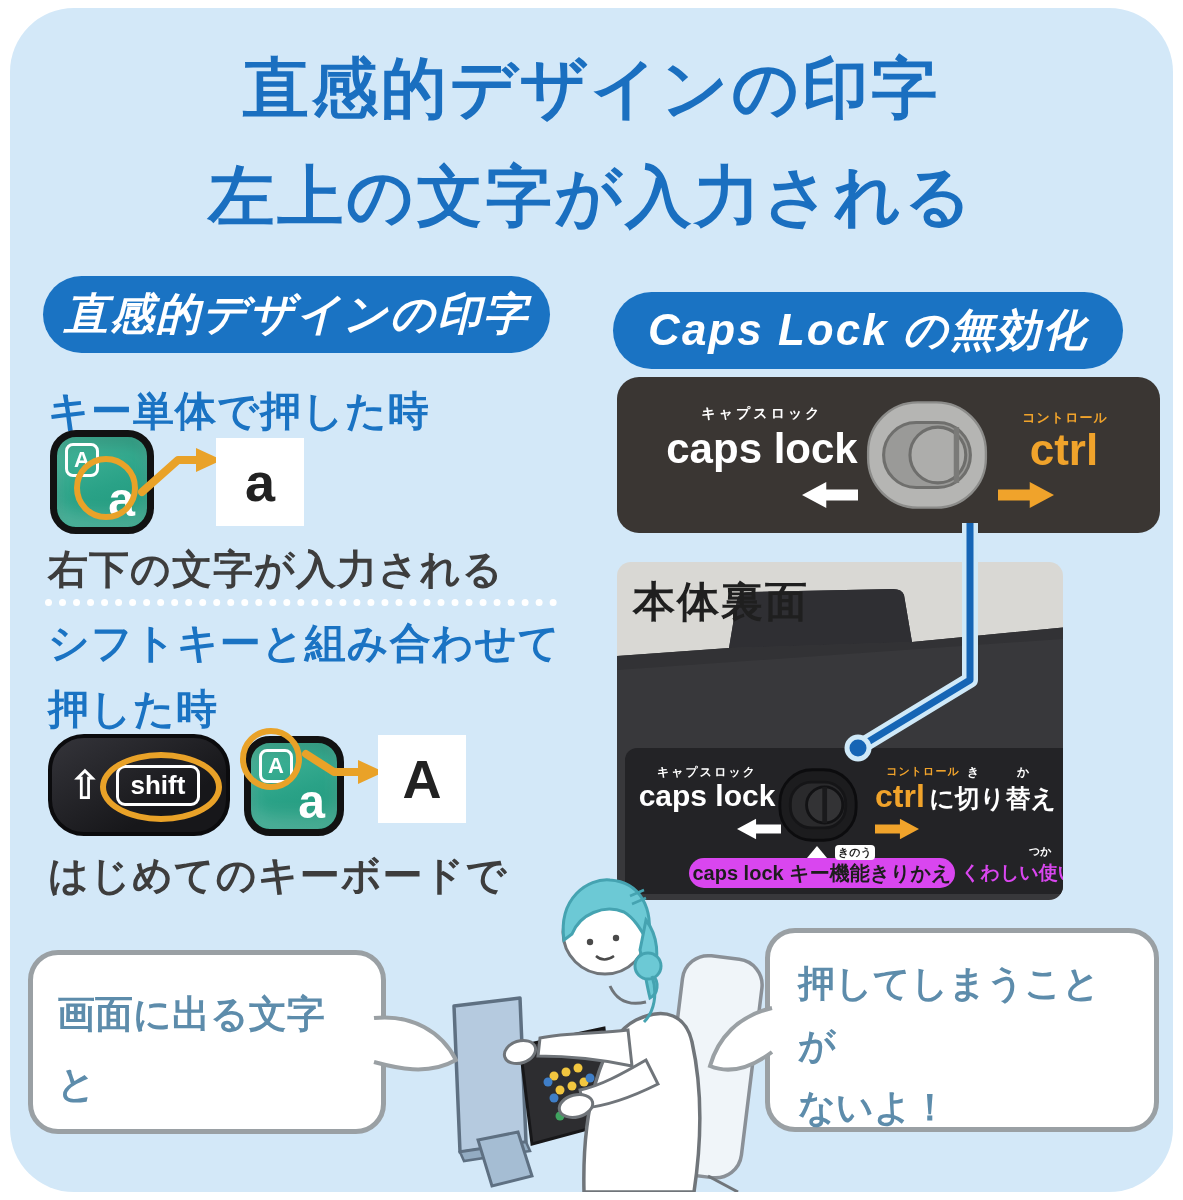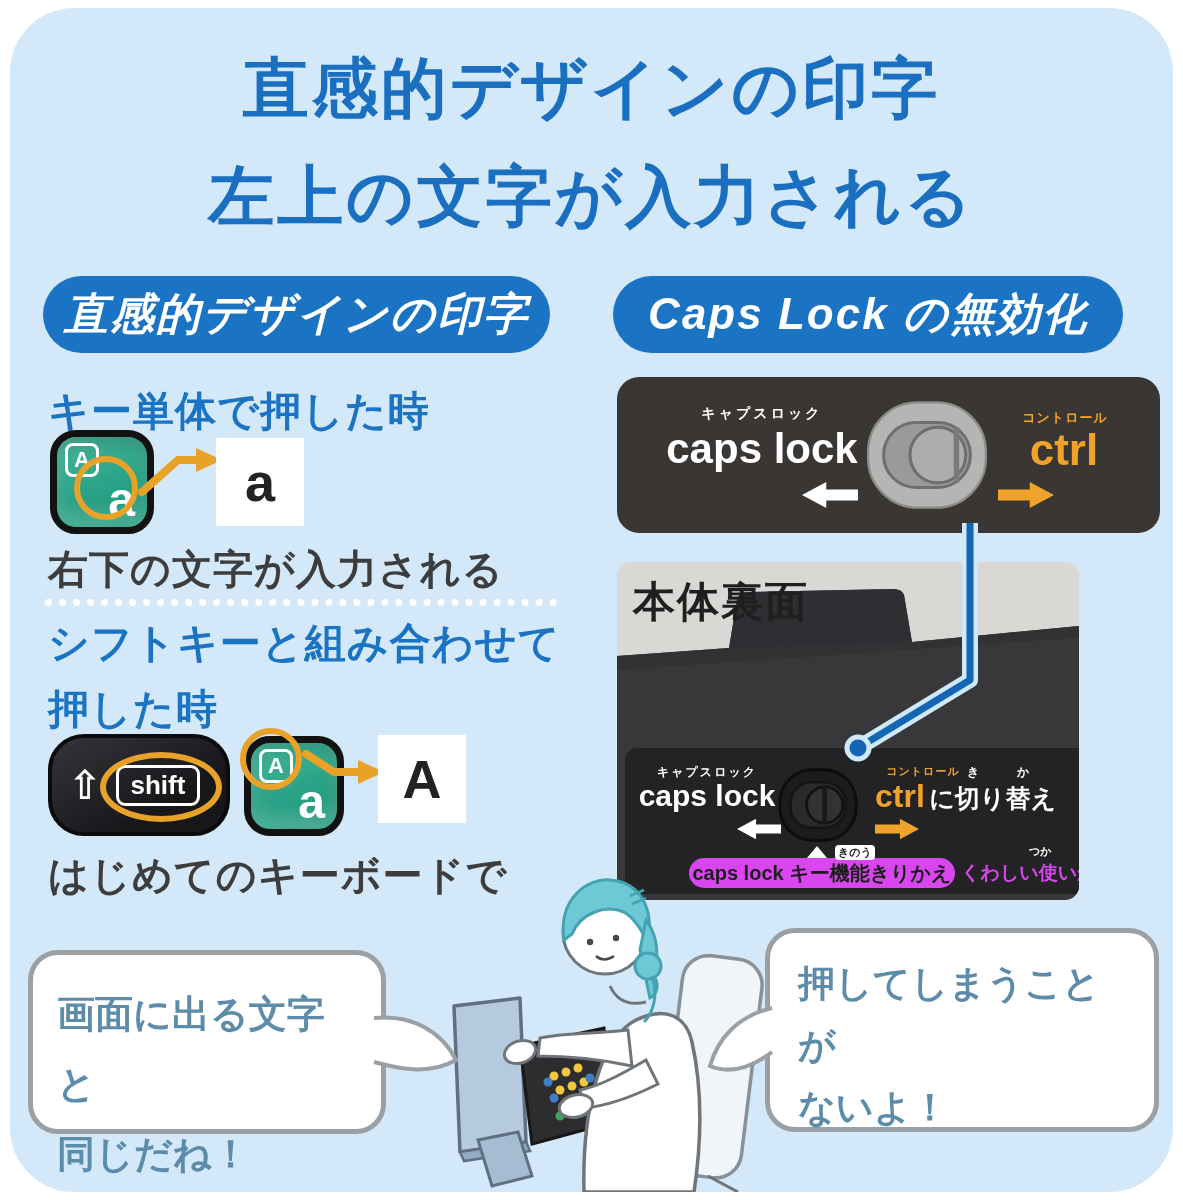--- a/index.html
+++ b/index.html
@@ -47,21 +47,21 @@
 <body>
 
 <div class="abs card"></div>
 
 <div class="abs title">
   <div>直感的デザインの印字</div>
   <div>左上の文字が入力される</div>
 </div>
 
 <div class="abs pill" style="left:43px;top:276px;width:507px;height:77px;">直感的デザインの印字</div>
-<div class="abs pill" style="left:613px;top:276px;width:510px;height:77px;">Caps Lock の無効化</div>
+<div class="abs pill" style="left:613px;top:292px;width:510px;height:77px;">Caps Lock の無効化</div>
 
 <div class="abs bluehead" style="left:48px;top:384px;">キー単体で押した時</div>
 
 <div class="abs gkey" style="left:50px;top:430px;width:104px;height:104px;">
   <span class="gkey-top">A</span>
   <span class="gkey-bottom">a</span>
 </div>
 <div class="abs ring" style="left:74px;top:456px;width:64px;height:64px;"></div>
 <svg class="abs" style="left:138px;top:436px;" width="84" height="64" viewBox="0 0 84 64">
   <path d="M4,56 L40,24 L58,24" stroke="#e9a228" stroke-width="8" fill="none" stroke-linecap="round" stroke-linejoin="round"></path>
@@ -109,21 +109,21 @@
   <div class="abs furigana-o" style="left:388px;top:32px;width:120px;font-size:13px;letter-spacing:1px;">コントロール</div>
   <div class="abs furigana-o" style="left:392px;top:48px;width:110px;font-size:44px;">ctrl</div>
   <svg class="abs" style="left:184px;top:104px;" width="58" height="28" viewBox="0 0 60 30">
     <path d="M60,9 H26 V1 L0,15 L26,29 V21 H60 Z" fill="#ffffff"></path>
   </svg>
   <svg class="abs" style="left:380px;top:104px;" width="58" height="28" viewBox="0 0 60 30">
     <path d="M0,9 H34 V1 L60,15 L34,29 V21 H0 Z" fill="#f0a32b"></path>
   </svg>
 </div>
 
-<div class="abs photo" style="left:617px;top:562px;width:446px;height:338px;padding-left:16px;">
+<div class="abs photo" style="left:617px;top:562px;width:446px;height:338px;">
   <svg class="abs" style="left:0;top:0;" width="546" height="338" viewBox="0 0 546 338">
     <path d="M0,94 L112,86 L120,38 Q122,30 132,30 L276,27 Q285,27 287,33 L295,80 L546,56 L546,338 L0,338 Z" fill="#38383b"></path>
     <path d="M120,38 Q122,30 132,30 L276,27 Q285,27 287,33 L295,80 L112,86 Z" fill="#2f2f33"></path>
     <path d="M0,94 L112,86 L295,80 L546,56 L546,70 L0,108 Z" fill="#323235"></path>
   </svg>
   <div class="abs blabel" style="left:16px;top:12px;">本体裏面</div>
 
   <div class="abs strip" style="left:8px;top:186px;width:530px;height:146px;">
     <div class="abs furigana-w" style="left:12px;top:16px;width:140px;font-size:12px;letter-spacing:2px;">キャプスロック</div>
     <div class="abs furigana-w" style="left:4px;top:31px;width:156px;font-size:30px;">caps lock</div>
@@ -201,21 +201,20 @@
   <path d="M244,106 C250,124 246,142 236,152" fill="none" stroke="#45a3b1" stroke-width="3"></path>
   <path d="M222,26 L236,20 M224,34 L238,28" stroke="#45a3b1" stroke-width="2.5"></path>
   <circle cx="182" cy="72" r="3.2" fill="#4a4a4a"></circle>
     <circle cx="208" cy="68" r="3.2" fill="#4a4a4a"></circle>
   <path d="M188,86 Q196,93 206,86" fill="none" stroke="#4a4a4a" stroke-width="2.5"></path>
   <path d="M202,116 Q212,138 238,132" fill="none" stroke="#70757a" stroke-width="3"></path>
 </svg>
 
 <div class="abs bubble" style="left:28px;top:950px;width:358px;height:184px;padding:24px 24px;">
   <div style="font-size:38px;line-height:70px;">画面に出る文字と</div>
-  <div style="font-size:38px;line-height:70px;">同じだね！</div>
 </div>
 <svg class="abs" style="left:370px;top:1006px;" width="88" height="78" viewBox="0 0 88 78">
   <path d="M4,12 C42,8 72,26 86,54 C58,70 26,62 4,56 Z" fill="#ffffff"></path>
   <path d="M4,12 C42,8 72,26 86,54 C58,70 26,62 4,56" fill="none" stroke="#9aa0a4" stroke-width="4"></path>
 </svg>
 
 <div class="abs bubble" style="left:765px;top:928px;width:394px;height:204px;padding:20px 28px;">
   <div style="font-size:37px;line-height:62px;">押してしまうことが</div>
   <div style="font-size:37px;line-height:62px;">ないよ！</div>
 </div>

